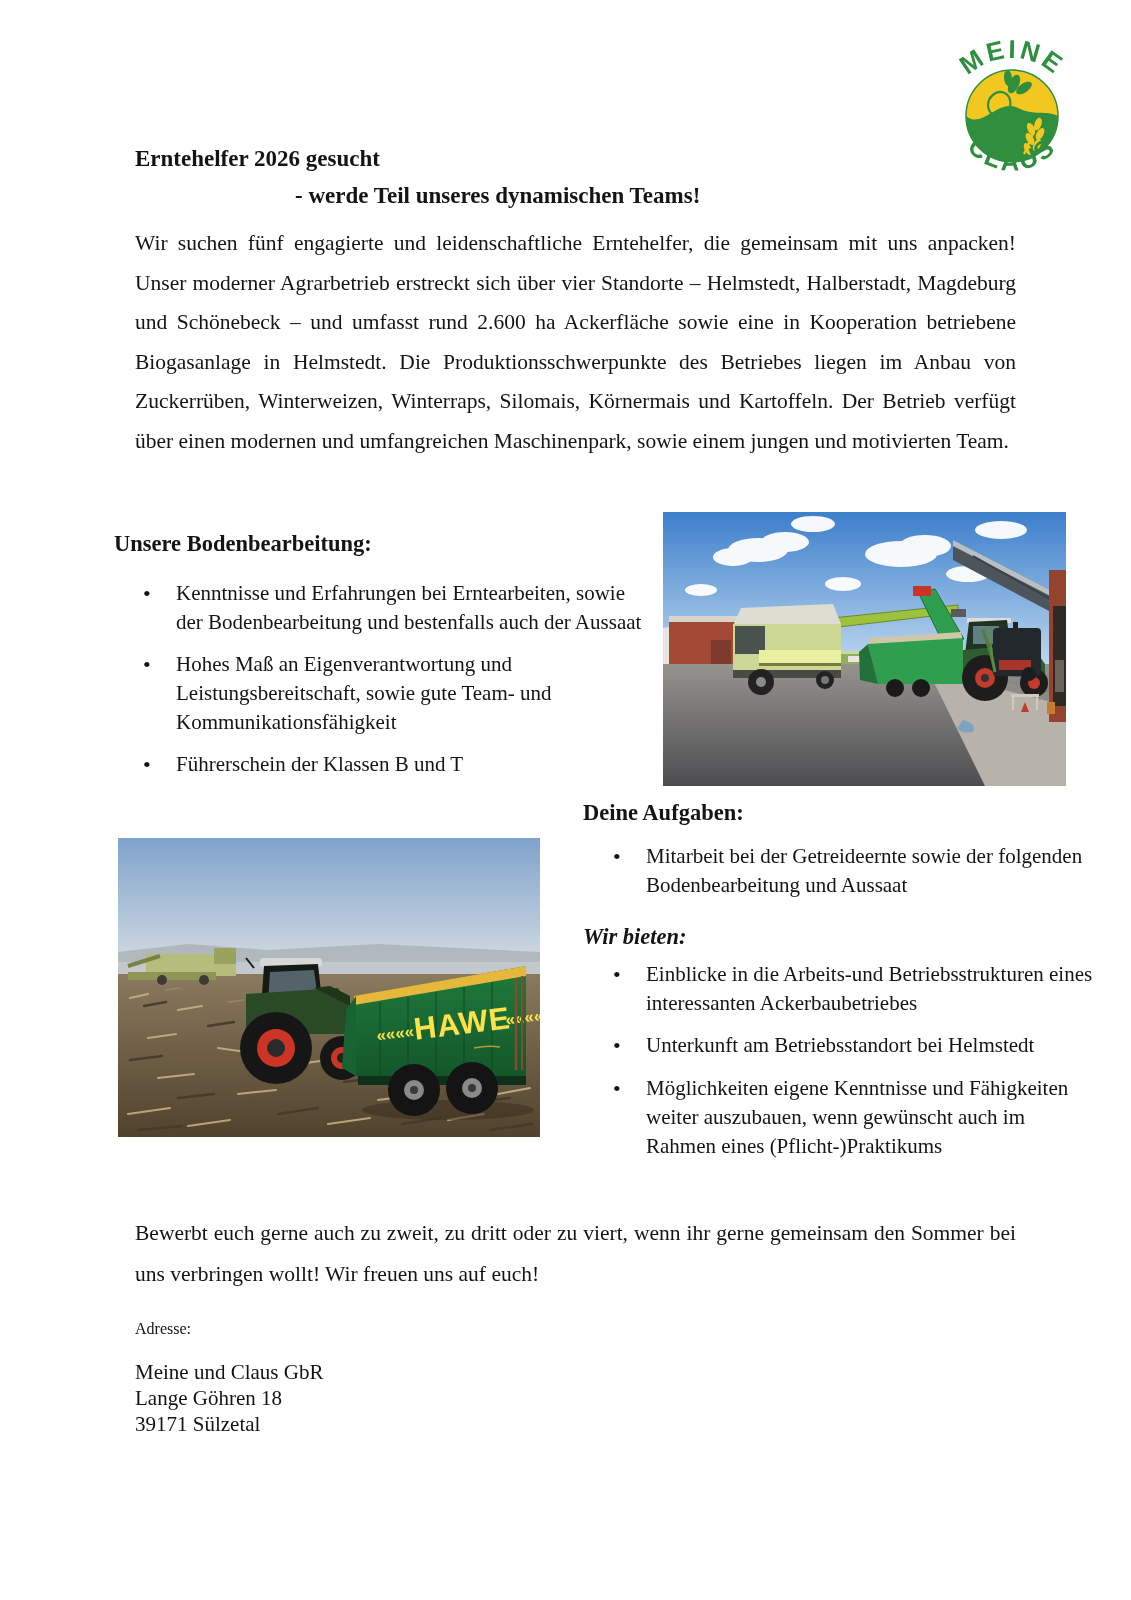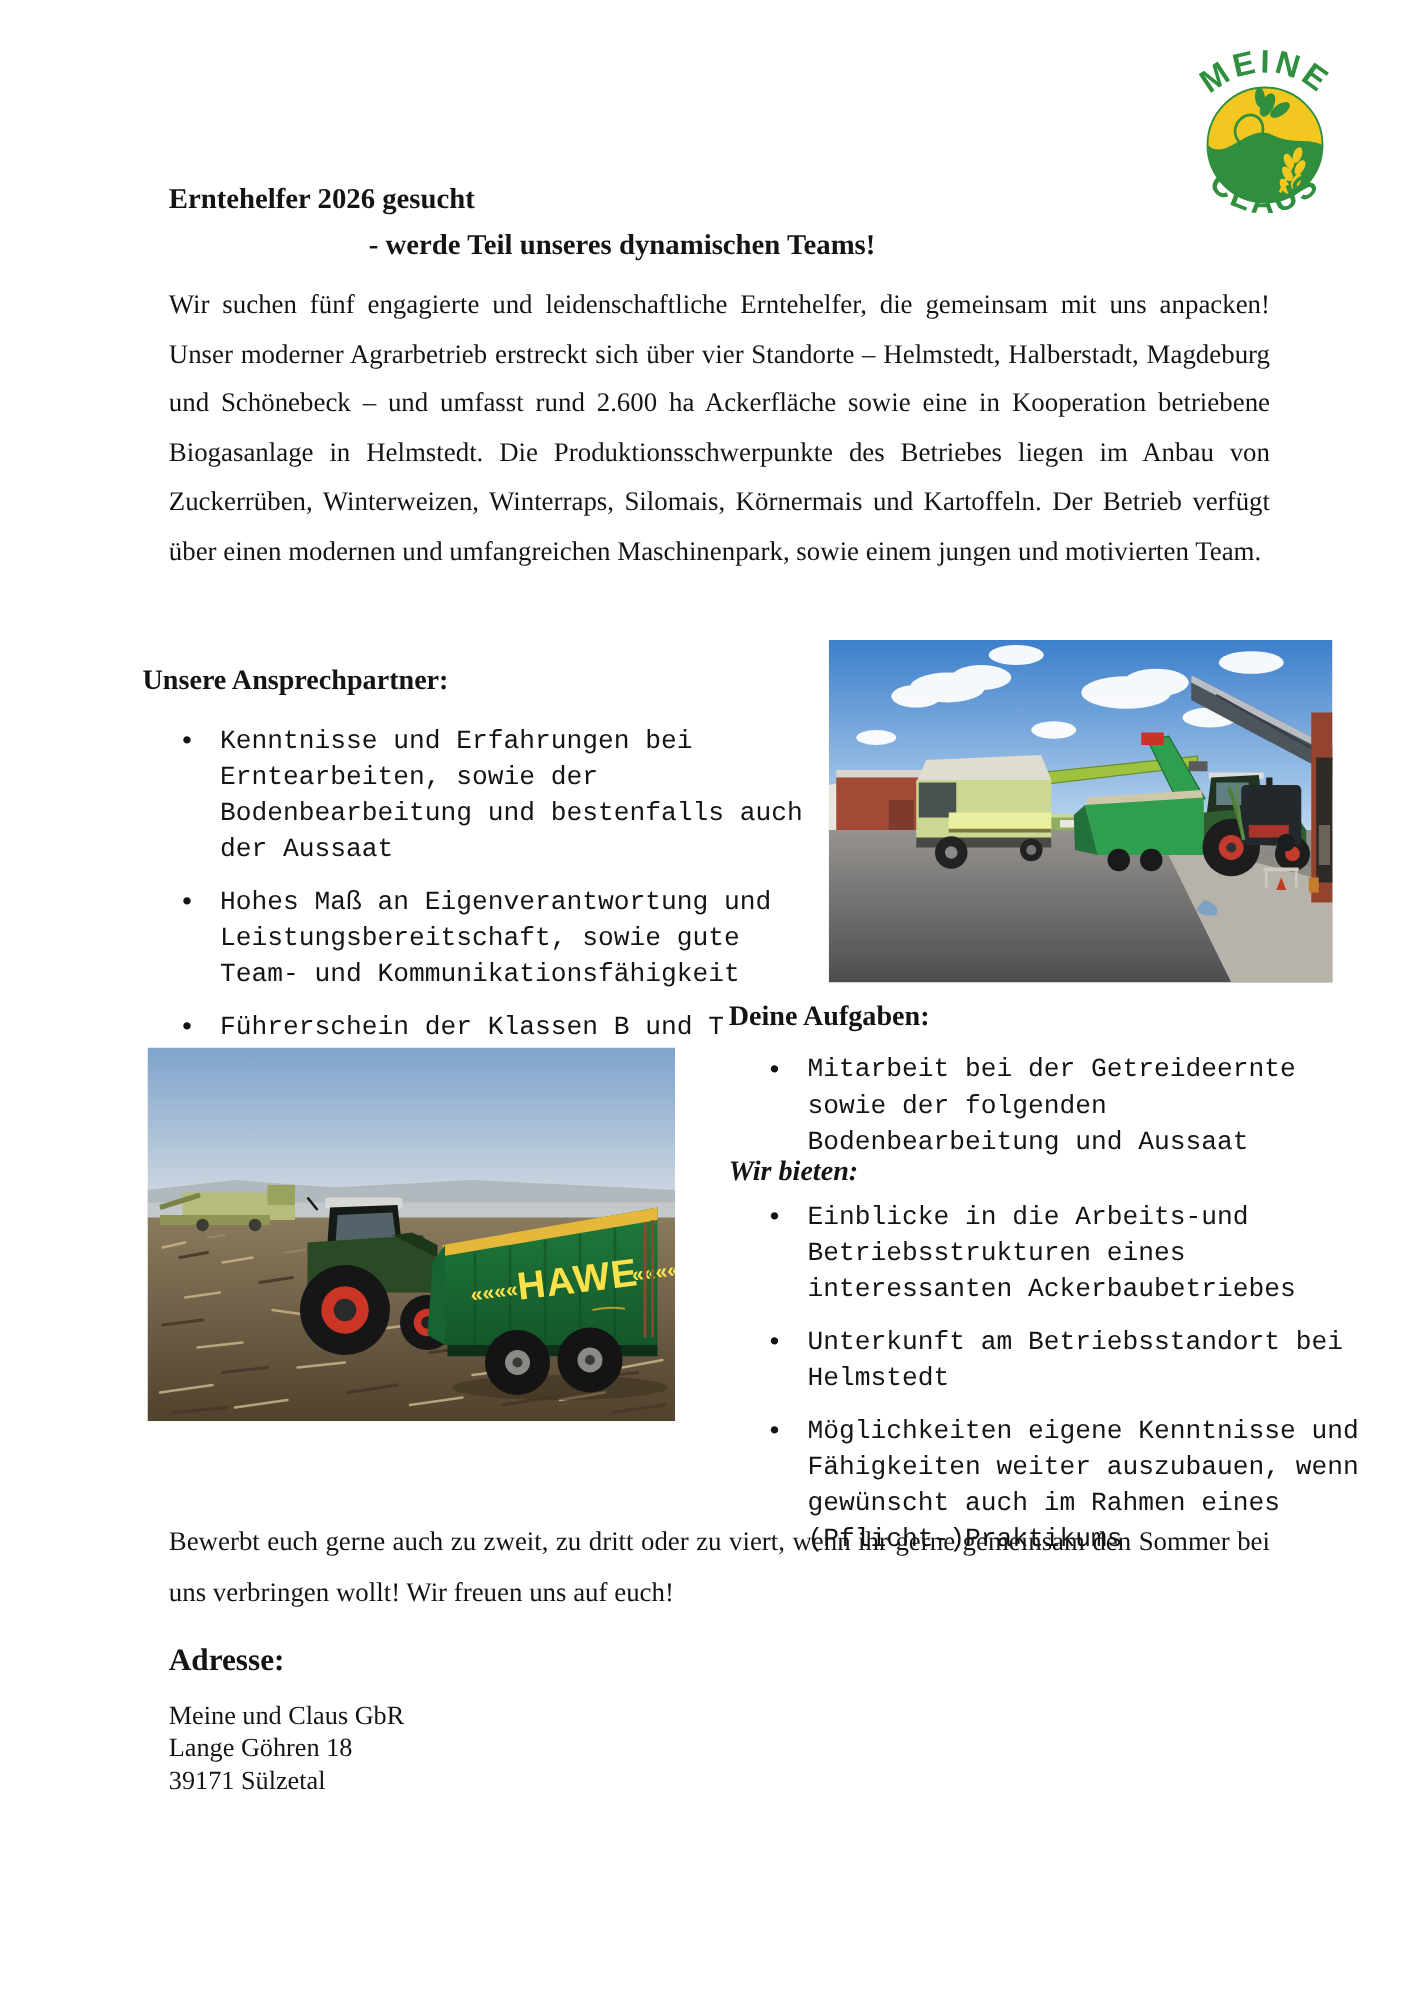--- a/index.html
+++ b/index.html
@@ -8,32 +8,32 @@
         font-family:"Liberation Serif","DejaVu Serif",serif;color:#141414;margin:0 auto;}
   .abs{position:absolute;}
   .title{left:135px;top:140px;font-size:23px;font-weight:700;line-height:37px;white-space:nowrap;}
   .title-line2{padding-left:160px;}
   .bodytext{font-size:21.5px;line-height:39.5px;text-align:justify;}
   #intro{left:135px;top:224px;width:881px;}
   .sec-heading{font-size:22.5px;font-weight:700;white-space:nowrap;margin:0;}
   #req-h{left:114px;top:531px;}
   #tasks-h{left:583px;top:800px;}
   #offer-h{left:583px;top:924px;font-style:italic;}
-  .doc-list{list-style:none;margin:0;padding:0;font-family:Liberation Mono, monospace;}
+  .doc-list{list-style:none;margin:0;padding:0;}
   .doc-list li{display:flex;margin:0 0 13px 0;font-size:21px;line-height:29px;}
   .dot{flex:0 0 33px;}
   .dot::before{content:"•";font-size:22px;}
   .li-text{flex:1;}
   #req-list{left:143px;top:579px;width:500px;}
   #tasks-list{left:613px;top:842px;width:478px;}
   #offer-list{left:613px;top:960px;width:482px;}
   #closing1{left:135px;top:1172px;width:881px;line-height:41px;}
   #closing2{left:135px;top:1213px;width:881px;line-height:41px;}
   .foot-col{font-size:21px;line-height:26px;}
-  .foot-h{font-size:25px;font-weight:700;margin:0 0 17px 0;}
+  .foot-h{font-size:16px;font-weight:400;margin:0 0 17px 0;}
   #addr{left:135px;top:1316px;}
   #contact{left:660px;top:1316px;}
   #logo{left:942px;top:28px;}
   #photo1{left:663px;top:512px;}
   #photo2{left:118px;top:838px;}
   svg text{font-family:"Liberation Sans","DejaVu Sans",sans-serif;}
 </style>
 </head>
 <body>
 
@@ -71,21 +71,21 @@
     </text>
   </svg>
 
   <h1 class="abs title" style="margin:0;">
     <div>Erntehelfer 2026 gesucht</div>
     <div class="title-line2">- werde Teil unseres dynamischen Teams!</div>
   </h1>
 
   <p id="intro" class="abs bodytext" style="margin:0;">Wir suchen fünf engagierte und leidenschaftliche Erntehelfer, die gemeinsam mit uns anpacken! Unser moderner Agrarbetrieb erstreckt sich über vier Standorte – Helmstedt, Halberstadt, Magdeburg und Schönebeck – und umfasst rund 2.600 ha Ackerfläche sowie eine in Kooperation betriebene Biogasanlage in Helmstedt. Die Produktionsschwerpunkte des Betriebes liegen im Anbau von Zuckerrüben, Winterweizen, Winterraps, Silomais, Körnermais und Kartoffeln. Der Betrieb verfügt über einen modernen und umfangreichen Maschinenpark, sowie einem jungen und motivierten Team.</p>
 
-  <h2 id="req-h" class="abs sec-heading">Unsere Ansprechpartner:</h2>
+  <h2 id="req-h" class="abs sec-heading">Unsere Bodenbearbeitung:</h2>
   <ul id="req-list" class="abs doc-list">
     <li>
       <span class="dot"></span>
       <span class="li-text">Kenntnisse und Erfahrungen bei Erntearbeiten, sowie der Bodenbearbeitung und bestenfalls auch der Aussaat</span>
     </li>
     <li>
       <span class="dot"></span>
       <span class="li-text">Hohes Maß an Eigenverantwortung und Leistungsbereitschaft, sowie gute Team- und Kommunikationsfähigkeit</span>
     </li>
     <li>

